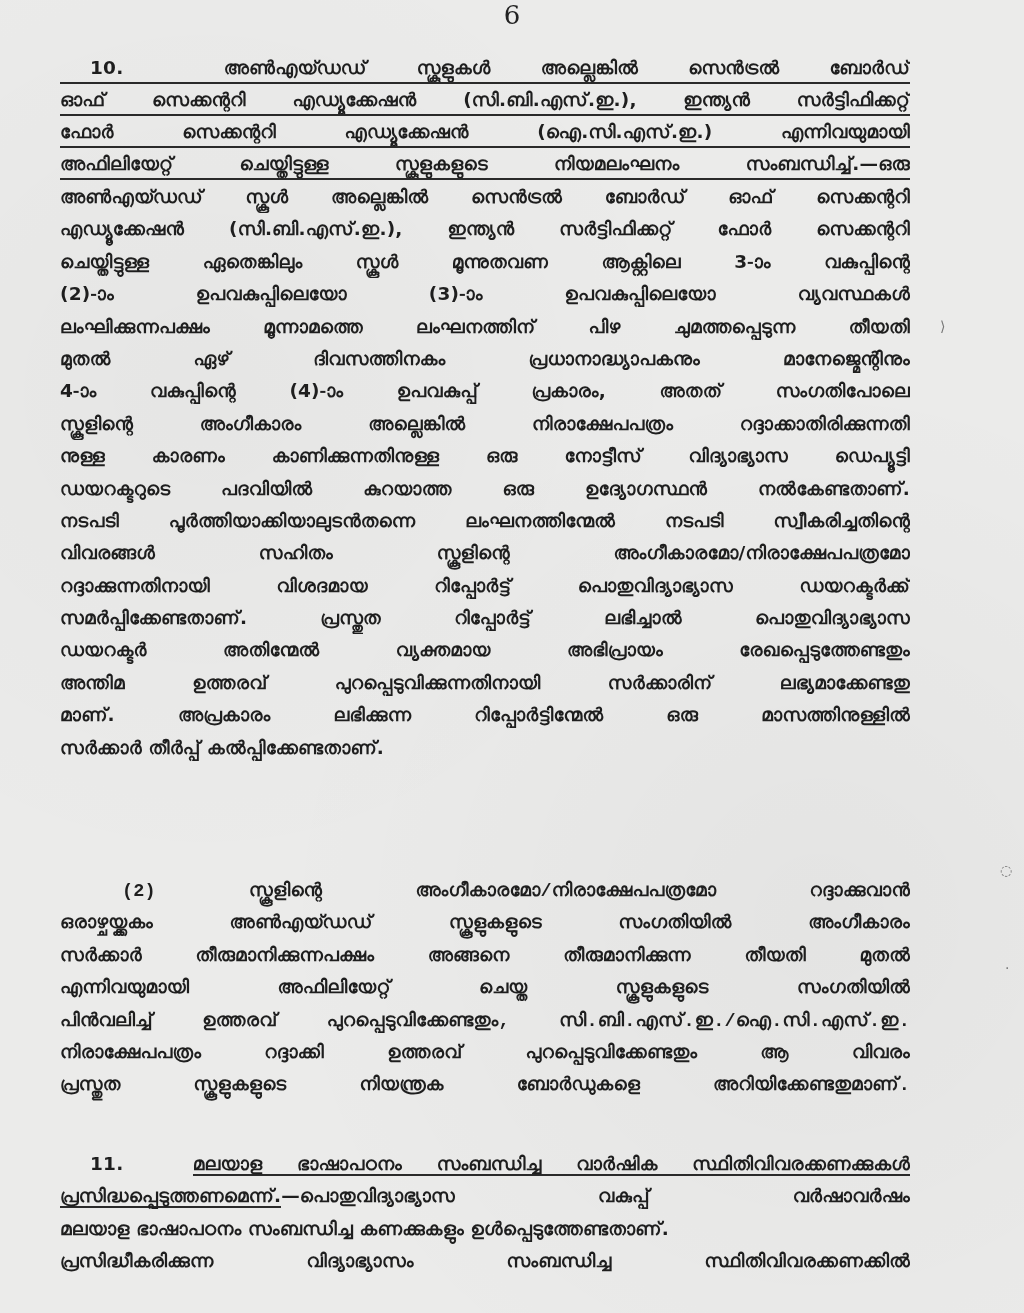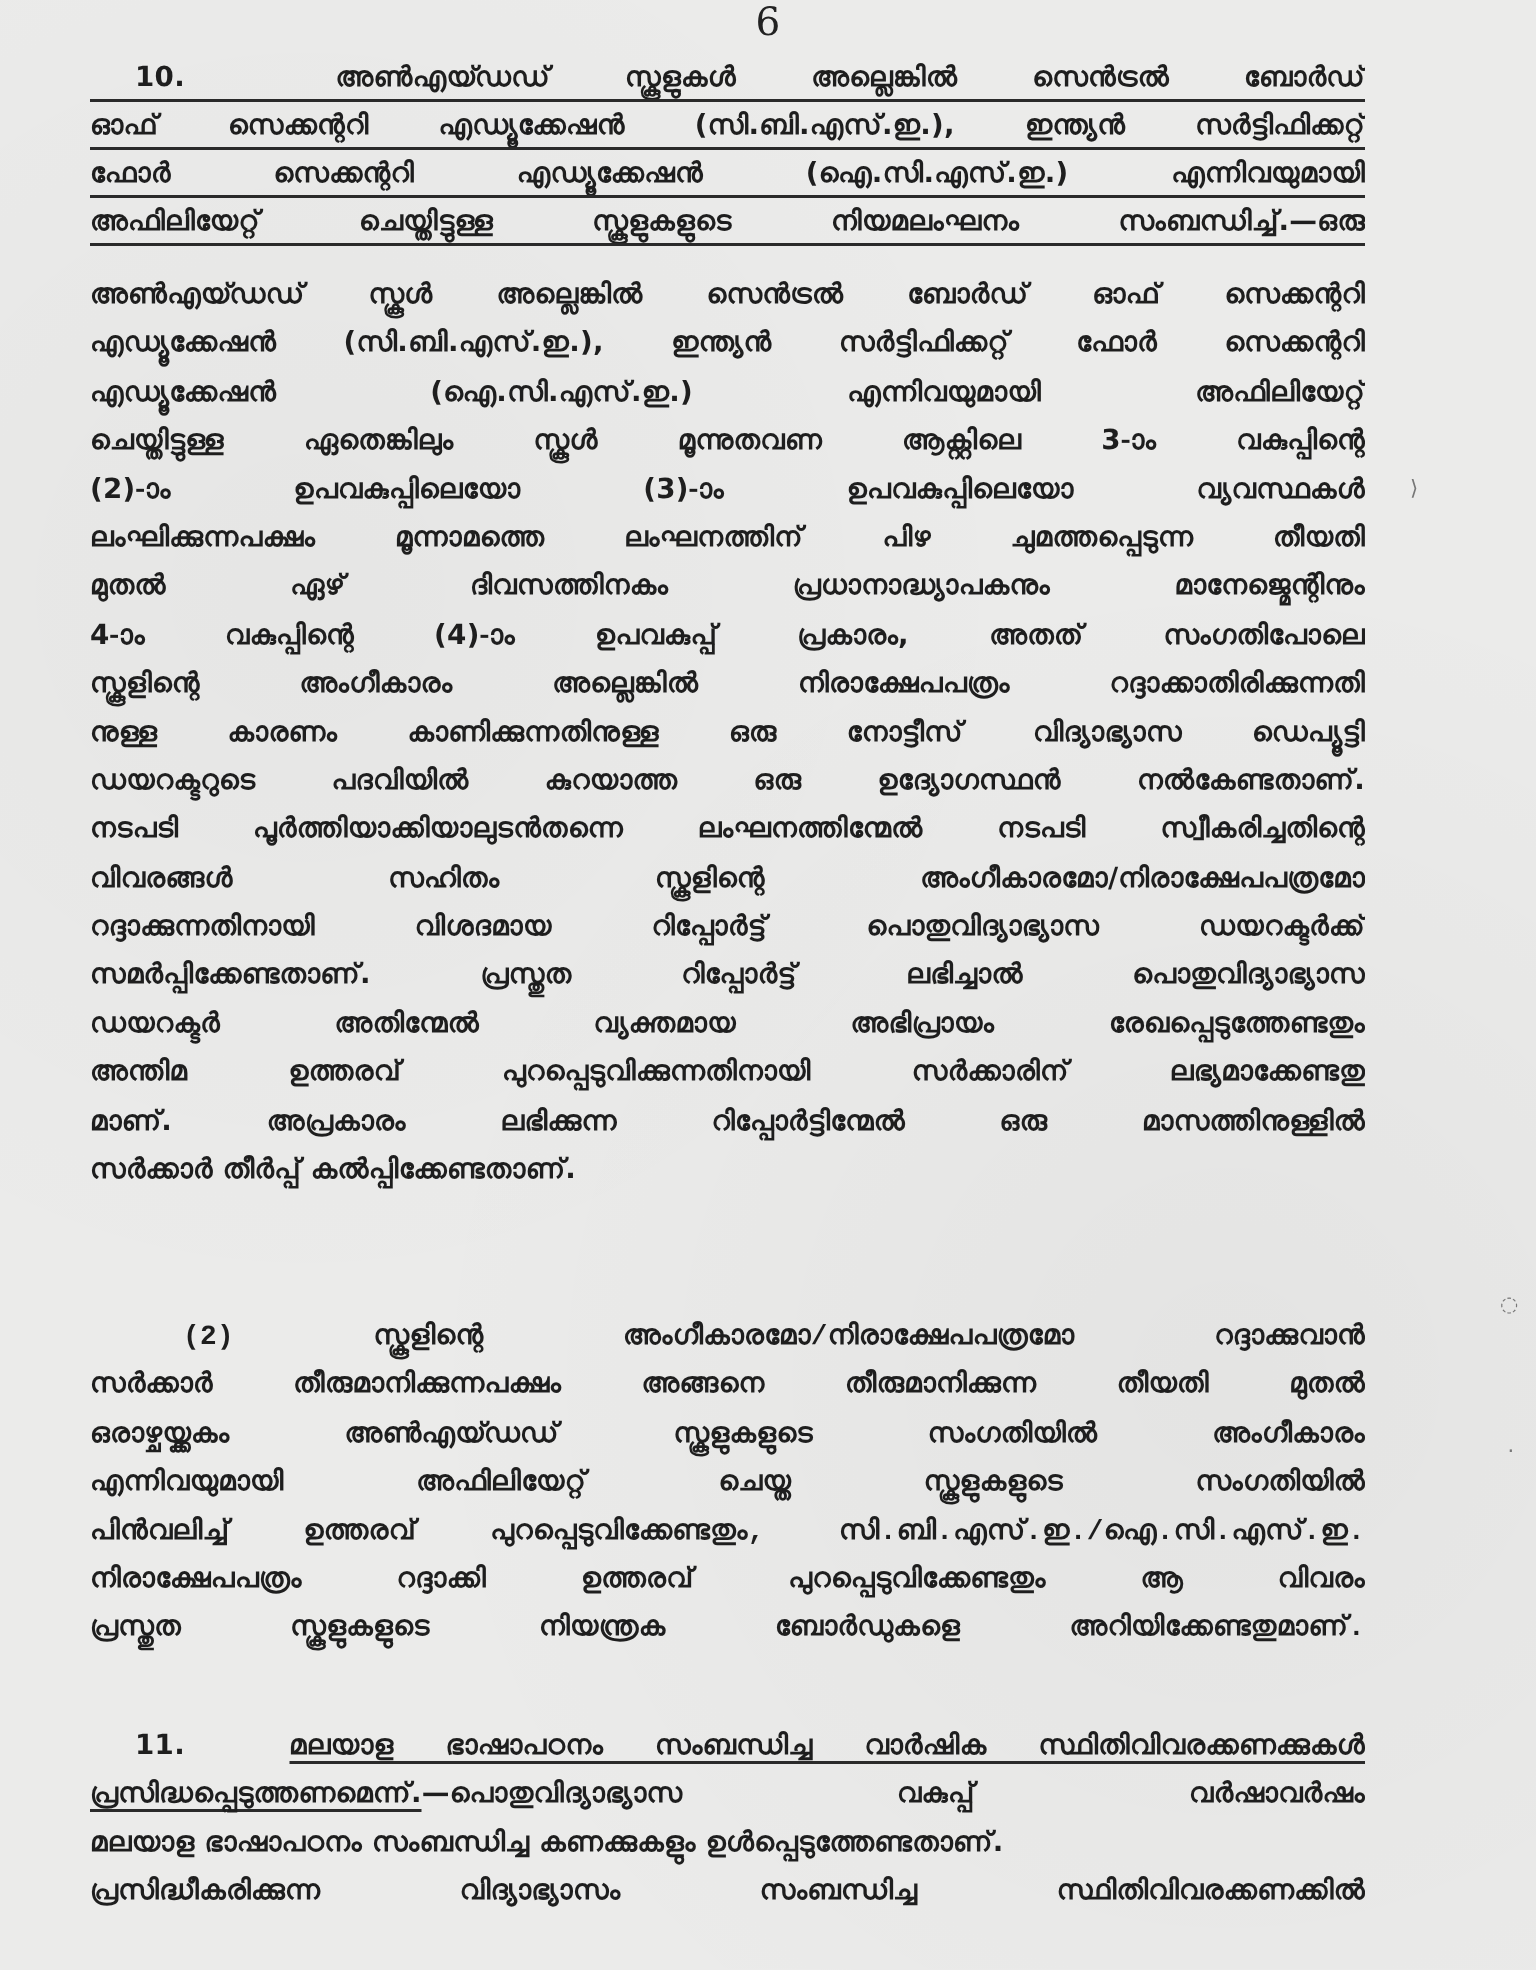--- a/index.html
+++ b/index.html
@@ -65,21 +65,21 @@
       padding-left: 62px;
     }
     .ul {
       border-bottom: 2px solid #2a2a2a;
       margin-top: 44px;
     }
     .ul-line {
       border-bottom: 2.5px solid #2a2a2a;
       height: 30px;
     }
-    .sec10 { top: 36px; }
+    .sec10 { top: 52px; }
     .sec10b { top: 181px; }
     .sec10-2 { top: 876px; font-family: Liberation Mono, monospace; }
     .sec11 { top: 1148px; }
     .margin-mark {
       position: absolute;
       font-size: 14px;
       color: #777;
     }
   </style>
 </head>
@@ -92,43 +92,42 @@
   <div class="text-block sec10">
     <span class="line indent ul-line"><span>10.</span>&nbsp;&nbsp;<span>അൺഎയ്ഡഡ് സ്കൂളുകൾ അല്ലെങ്കിൽ സെൻട്രൽ ബോർഡ്</span></span>
     <span class="line ul-line">ഓഫ് സെക്കന്ററി എഡ്യൂക്കേഷൻ (സി.ബി.എസ്.ഇ.), ഇന്ത്യൻ സർട്ടിഫിക്കറ്റ്</span>
     <span class="line ul-line">ഫോർ സെക്കന്ററി എഡ്യൂക്കേഷൻ (ഐ.സി.എസ്.ഇ.) എന്നിവയുമായി</span>
     <span class="line ul-line">അഫിലിയേറ്റ് ചെയ്തിട്ടുള്ള സ്കൂളുകളുടെ നിയമലംഘനം സംബന്ധിച്ച്.—ഒരു</span>
   </div>
 
   <div class="text-block sec10b">
     <span class="line">അൺഎയ്ഡഡ് സ്കൂൾ അല്ലെങ്കിൽ സെൻട്രൽ ബോർഡ് ഓഫ് സെക്കന്ററി</span>
     <span class="line">എഡ്യൂക്കേഷൻ (സി.ബി.എസ്.ഇ.), ഇന്ത്യൻ സർട്ടിഫിക്കറ്റ് ഫോർ സെക്കന്ററി</span>
-    <span class="line">എഡ്യൂക്കേഷൻ (ഐ.സി.എസ്.ഇ.) എന്നിവയുമായി അഫിലിയേറ്റ്</span>
     <span class="line">ചെയ്തിട്ടുള്ള ഏതെങ്കിലും സ്കൂൾ മൂന്നുതവണ ആക്റ്റിലെ 3-ാം വകുപ്പിന്റെ</span>
     <span class="line">(2)-ാം ഉപവകുപ്പിലെയോ (3)-ാം ഉപവകുപ്പിലെയോ വ്യവസ്ഥകൾ</span>
     <span class="line">ലംഘിക്കുന്നപക്ഷം മൂന്നാമത്തെ ലംഘനത്തിന് പിഴ ചുമത്തപ്പെടുന്ന തീയതി</span>
     <span class="line">മുതൽ ഏഴ് ദിവസത്തിനകം പ്രധാനാദ്ധ്യാപകനും മാനേജ്മെന്റിനും</span>
     <span class="line">4-ാം വകുപ്പിന്റെ (4)-ാം ഉപവകുപ്പ് പ്രകാരം, അതത് സംഗതിപോലെ</span>
     <span class="line">സ്കൂളിന്റെ അംഗീകാരം അല്ലെങ്കിൽ നിരാക്ഷേപപത്രം റദ്ദാക്കാതിരിക്കുന്നതി</span>
     <span class="line">നുള്ള കാരണം കാണിക്കുന്നതിനുള്ള ഒരു നോട്ടീസ് വിദ്യാഭ്യാസ ഡെപ്യൂട്ടി</span>
     <span class="line">ഡയറക്ടറുടെ പദവിയിൽ കുറയാത്ത ഒരു ഉദ്യോഗസ്ഥൻ നൽകേണ്ടതാണ്.</span>
     <span class="line">നടപടി പൂർത്തിയാക്കിയാലുടൻതന്നെ ലംഘനത്തിന്മേൽ നടപടി സ്വീകരിച്ചതിന്റെ</span>
     <span class="line">വിവരങ്ങൾ സഹിതം സ്കൂളിന്റെ അംഗീകാരമോ/നിരാക്ഷേപപത്രമോ</span>
     <span class="line">റദ്ദാക്കുന്നതിനായി വിശദമായ റിപ്പോർട്ട് പൊതുവിദ്യാഭ്യാസ ഡയറക്ടർക്ക്</span>
     <span class="line">സമർപ്പിക്കേണ്ടതാണ്. പ്രസ്തുത റിപ്പോർട്ട് ലഭിച്ചാൽ പൊതുവിദ്യാഭ്യാസ</span>
     <span class="line">ഡയറക്ടർ അതിന്മേൽ വ്യക്തമായ അഭിപ്രായം രേഖപ്പെടുത്തേണ്ടതും</span>
     <span class="line">അന്തിമ ഉത്തരവ് പുറപ്പെടുവിക്കുന്നതിനായി സർക്കാരിന് ലഭ്യമാക്കേണ്ടതു</span>
     <span class="line">മാണ്. അപ്രകാരം ലഭിക്കുന്ന റിപ്പോർട്ടിന്മേൽ ഒരു മാസത്തിനുള്ളിൽ</span>
     <span class="line last">സർക്കാർ തീർപ്പ് കൽപ്പിക്കേണ്ടതാണ്.</span>
   </div>
 
   <div class="text-block sec10-2">
     <span class="line indent2">(2) സ്കൂളിന്റെ അംഗീകാരമോ/നിരാക്ഷേപപത്രമോ റദ്ദാക്കുവാൻ</span>
+    <span class="line">ഒരാഴ്ചയ്ക്കകം അൺഎയ്ഡഡ് സ്കൂളുകളുടെ സംഗതിയിൽ അംഗീകാരം</span>
     <span class="line">സർക്കാർ തീരുമാനിക്കുന്നപക്ഷം അങ്ങനെ തീരുമാനിക്കുന്ന തീയതി മുതൽ</span>
-    <span class="line">ഒരാഴ്ചയ്ക്കകം അൺഎയ്ഡഡ് സ്കൂളുകളുടെ സംഗതിയിൽ അംഗീകാരം</span>
     <span class="line">എന്നിവയുമായി അഫിലിയേറ്റ് ചെയ്ത സ്കൂളുകളുടെ സംഗതിയിൽ</span>
     <span class="line">പിൻവലിച്ച് ഉത്തരവ് പുറപ്പെടുവിക്കേണ്ടതും, സി.ബി.എസ്.ഇ./ഐ.സി.എസ്.ഇ.</span>
     <span class="line">നിരാക്ഷേപപത്രം റദ്ദാക്കി ഉത്തരവ് പുറപ്പെടുവിക്കേണ്ടതും ആ വിവരം</span>
     <span class="line">പ്രസ്തുത സ്കൂളുകളുടെ നിയന്ത്രക ബോർഡുകളെ അറിയിക്കേണ്ടതുമാണ്.</span>
   </div>
 
   <div class="text-block sec11">
     <span class="line indent"><span>11.</span>&nbsp;&nbsp;<span class="ul">മലയാള ഭാഷാപഠനം സംബന്ധിച്ച വാർഷിക സ്ഥിതിവിവരക്കണക്കുകൾ</span></span>
     <span class="line"><span class="ul">പ്രസിദ്ധപ്പെടുത്തണമെന്ന്.</span><span>—പൊതുവിദ്യാഭ്യാസ വകുപ്പ് വർഷാവർഷം</span></span>
     <span class="line last">മലയാള ഭാഷാപഠനം സംബന്ധിച്ച കണക്കുകളും ഉൾപ്പെടുത്തേണ്ടതാണ്.</span>

